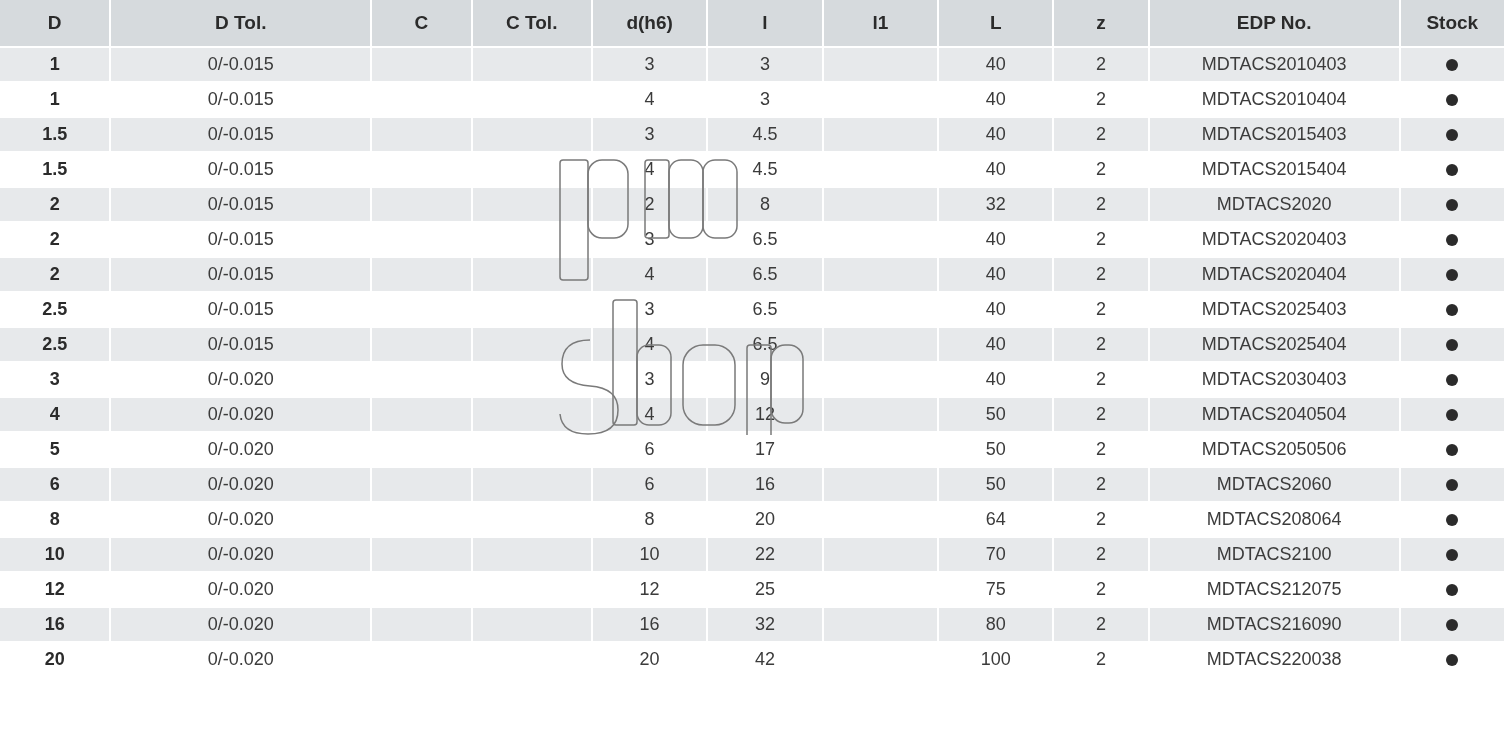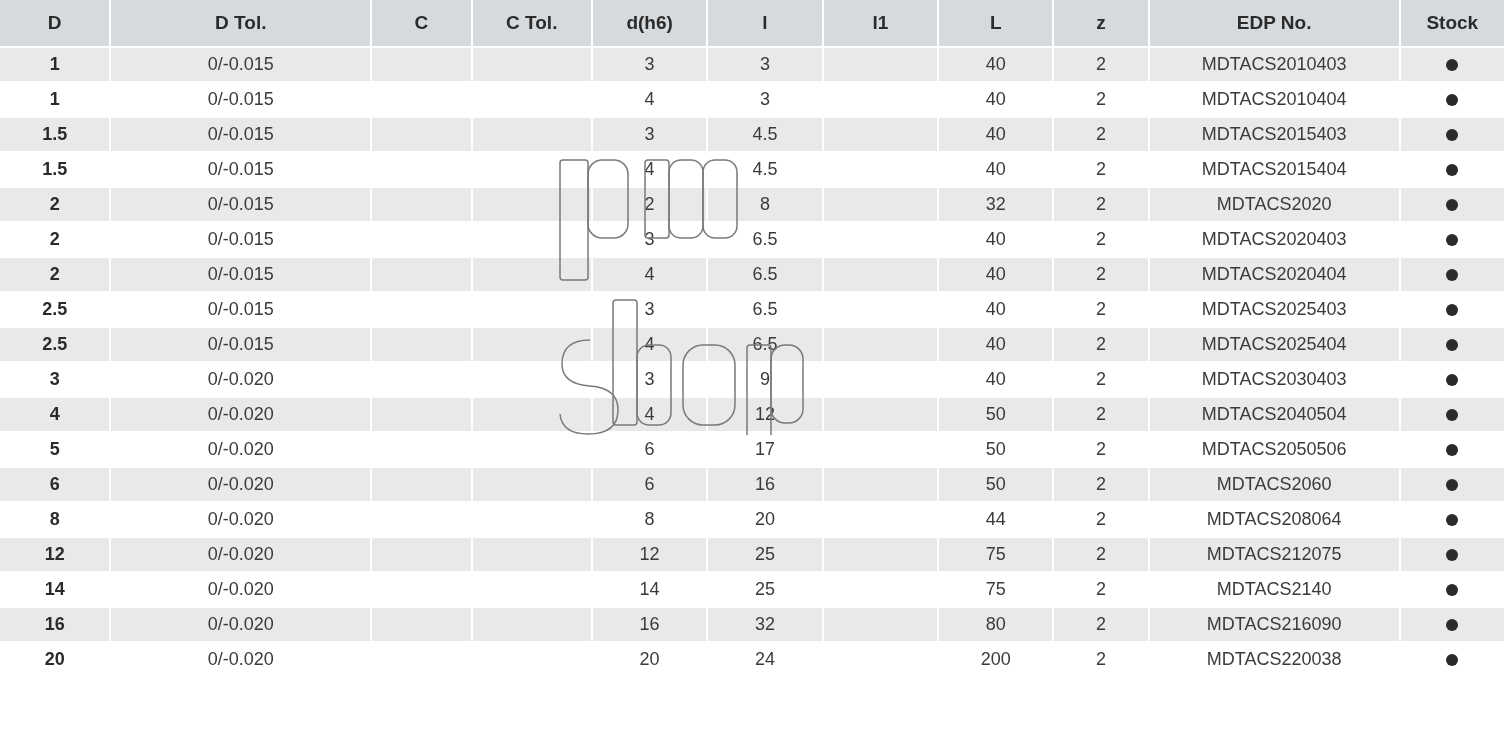--- a/index.html
+++ b/index.html
@@ -232,73 +232,73 @@
           <td><span class="dot"></span></td>
         </tr>
         <tr>
           <td class="col-D">8</td>
           <td>0/-0.020</td>
           <td></td>
           <td></td>
           <td>8</td>
           <td>20</td>
           <td></td>
-          <td>44</td>
+          <td>64</td>
           <td>2</td>
           <td>MDTACS208064</td>
+          <td><span class="dot"></span></td>
+        </tr>
+        <tr>
+          <td class="col-D">10</td>
+          <td>0/-0.020</td>
+          <td></td>
+          <td></td>
+          <td>10</td>
+          <td>22</td>
+          <td></td>
+          <td>70</td>
+          <td>2</td>
+          <td>MDTACS2100</td>
           <td><span class="dot"></span></td>
         </tr>
         <tr>
           <td class="col-D">12</td>
           <td>0/-0.020</td>
           <td></td>
           <td></td>
           <td>12</td>
           <td>25</td>
           <td></td>
           <td>75</td>
           <td>2</td>
           <td>MDTACS212075</td>
           <td><span class="dot"></span></td>
         </tr>
         <tr>
-          <td class="col-D">14</td>
-          <td>0/-0.020</td>
-          <td></td>
-          <td></td>
-          <td>14</td>
-          <td>25</td>
-          <td></td>
-          <td>75</td>
-          <td>2</td>
-          <td>MDTACS2140</td>
-          <td><span class="dot"></span></td>
-        </tr>
-        <tr>
           <td class="col-D">16</td>
           <td>0/-0.020</td>
           <td></td>
           <td></td>
           <td>16</td>
           <td>32</td>
           <td></td>
           <td>80</td>
           <td>2</td>
           <td>MDTACS216090</td>
           <td><span class="dot"></span></td>
         </tr>
         <tr>
           <td class="col-D">20</td>
           <td>0/-0.020</td>
           <td></td>
           <td></td>
           <td>20</td>
-          <td>24</td>
-          <td></td>
-          <td>200</td>
+          <td>42</td>
+          <td></td>
+          <td>100</td>
           <td>2</td>
           <td>MDTACS220038</td>
           <td><span class="dot"></span></td>
         </tr>
       </tbody>
   </table>
 
   <div class="wm">
     <svg width="250" height="280" viewBox="0 0 250 280">
       <g fill="none" stroke="#7a7a7a" stroke-width="1.5">

